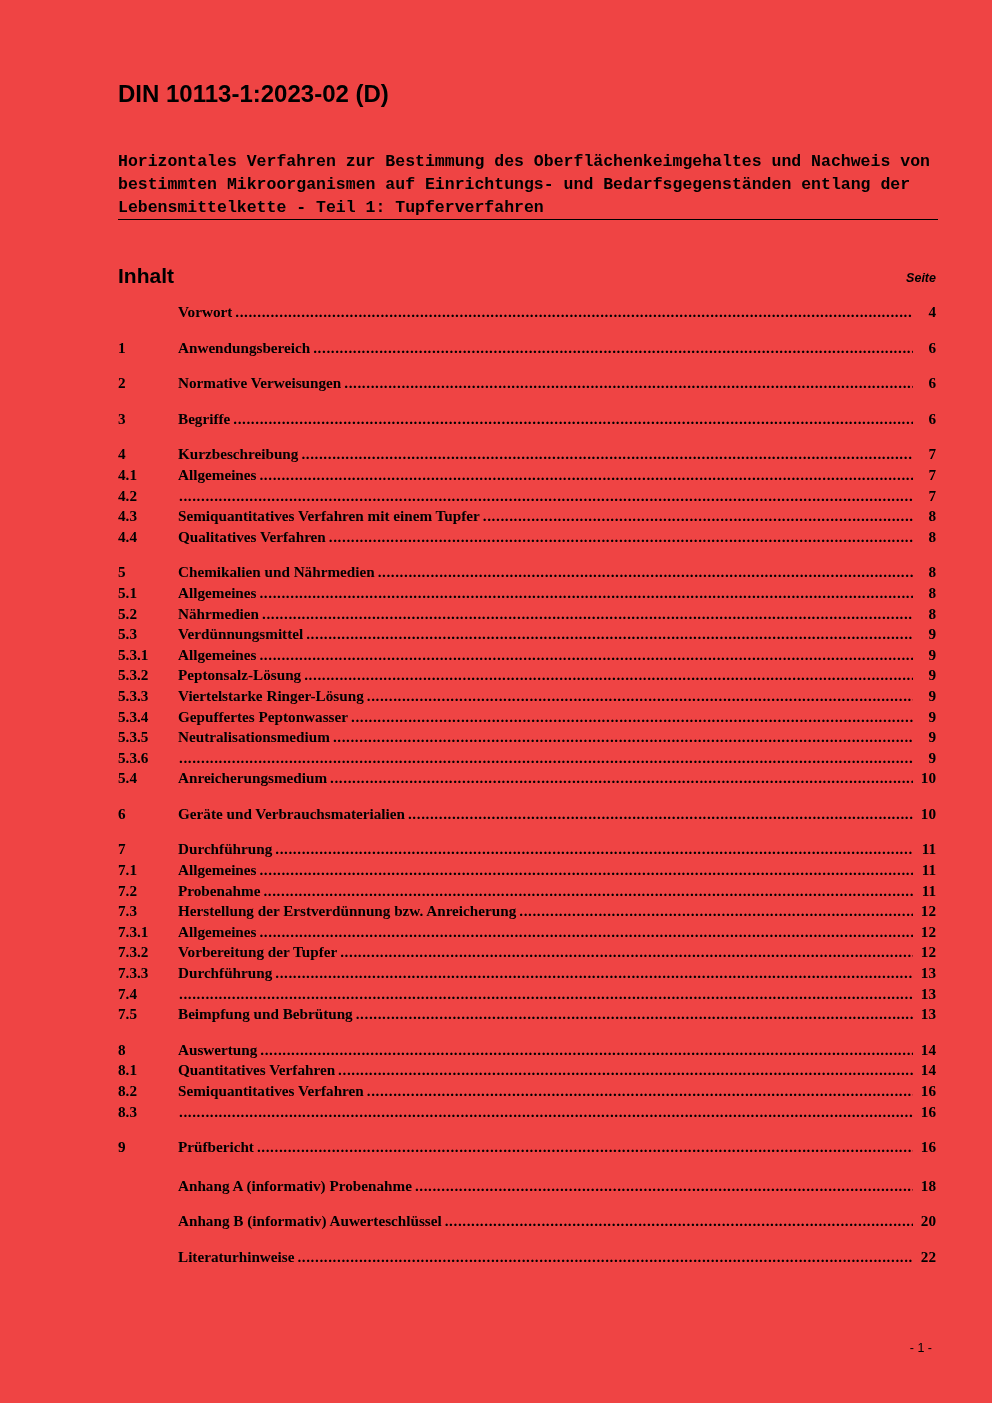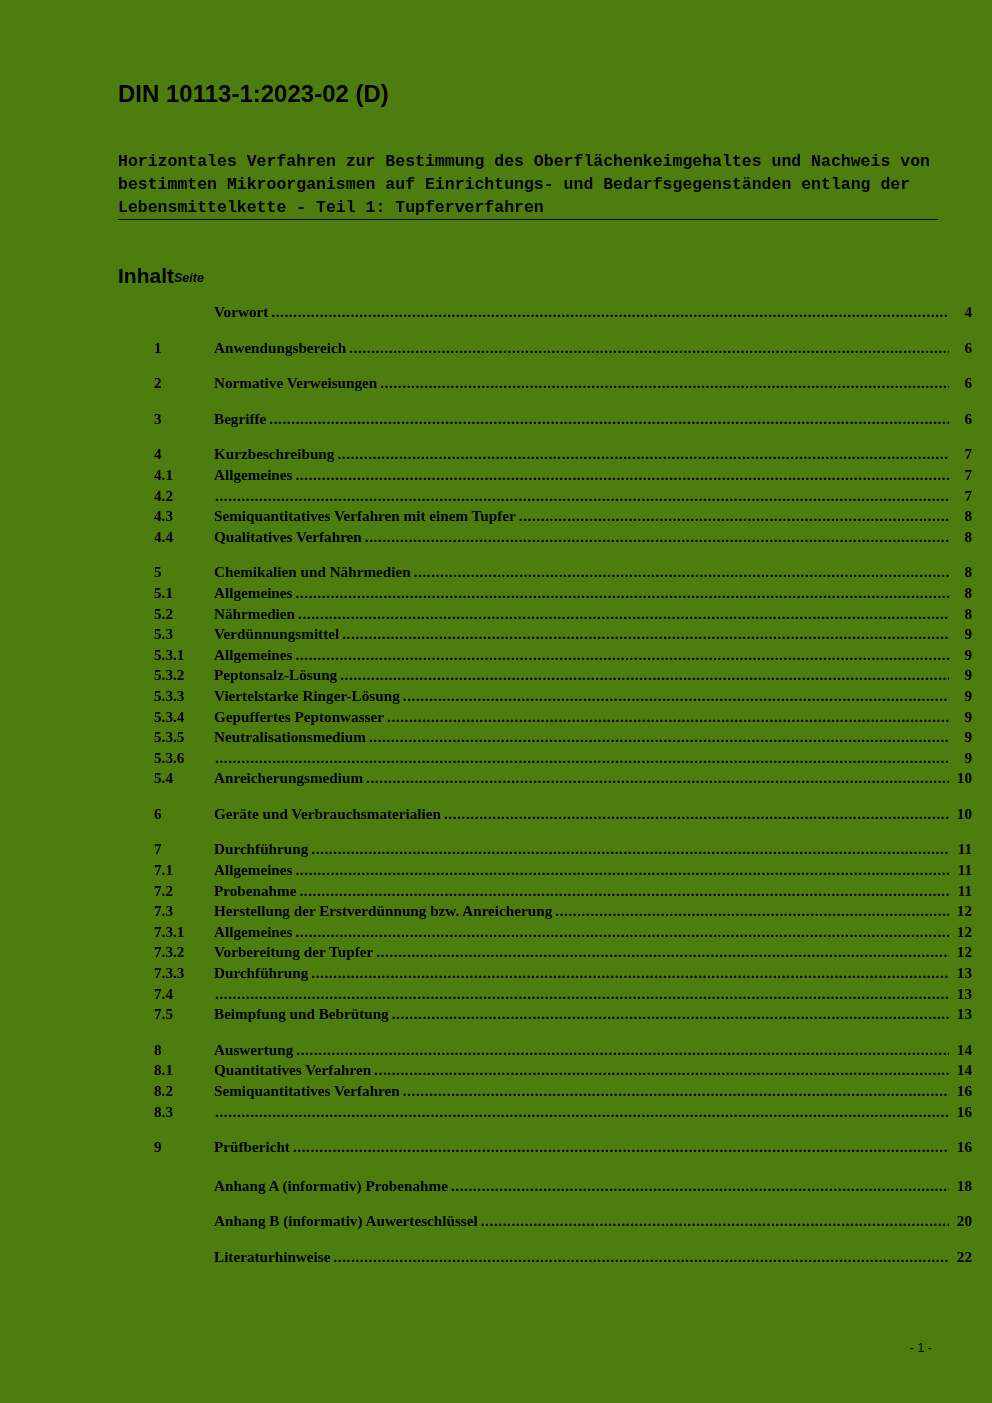--- a/index.html
+++ b/index.html
@@ -3,21 +3,21 @@
 <meta charset="utf-8">
 <style>
   html, body {
     margin: 0;
     padding: 0;
     background: #b0b0b0;
   }
   .page {
     width: 992px;
     height: 1403px;
-    background: #4d7c0f;
+    background: #ef4444;
     position: relative;
     margin: 0 auto;
     box-sizing: border-box;
     font-family: "Liberation Serif", serif;
     color: #000000;
     overflow: hidden;
   }
   .content {
     position: absolute;
     left: 118px;
@@ -37,41 +37,40 @@
     font-size: 16.5px;
     line-height: 23px;
     margin: 0;
     border-bottom: 1.5px solid #000;
     width: 820px;
     box-sizing: border-box;
   }
   .toc-header {
     display: flex;
     align-items: flex-end;
-    justify-content: flex-start;
+    justify-content: space-between;
     margin-top: 44px;
     margin-bottom: 10px;
     width: 818px;
   }
   .toc-title {
     font-family: "Liberation Sans", sans-serif;
     font-weight: bold;
     font-size: 21px;
   }
   .toc-seite {
     font-family: "Liberation Sans", sans-serif;
     font-weight: bold;
     font-size: 12.5px;
     padding-bottom: 3px;
     font-style: italic;
   }
   .toc {
     width: 818px;
     margin-top: 14px;
-    margin-left: 36px;
   }
   .toc-row {
     display: flex;
     align-items: baseline;
     font-family: "Liberation Serif", serif;
     font-size: 15.2px;
     font-weight: bold;
     line-height: 20.6px;
     white-space: nowrap;
   }

